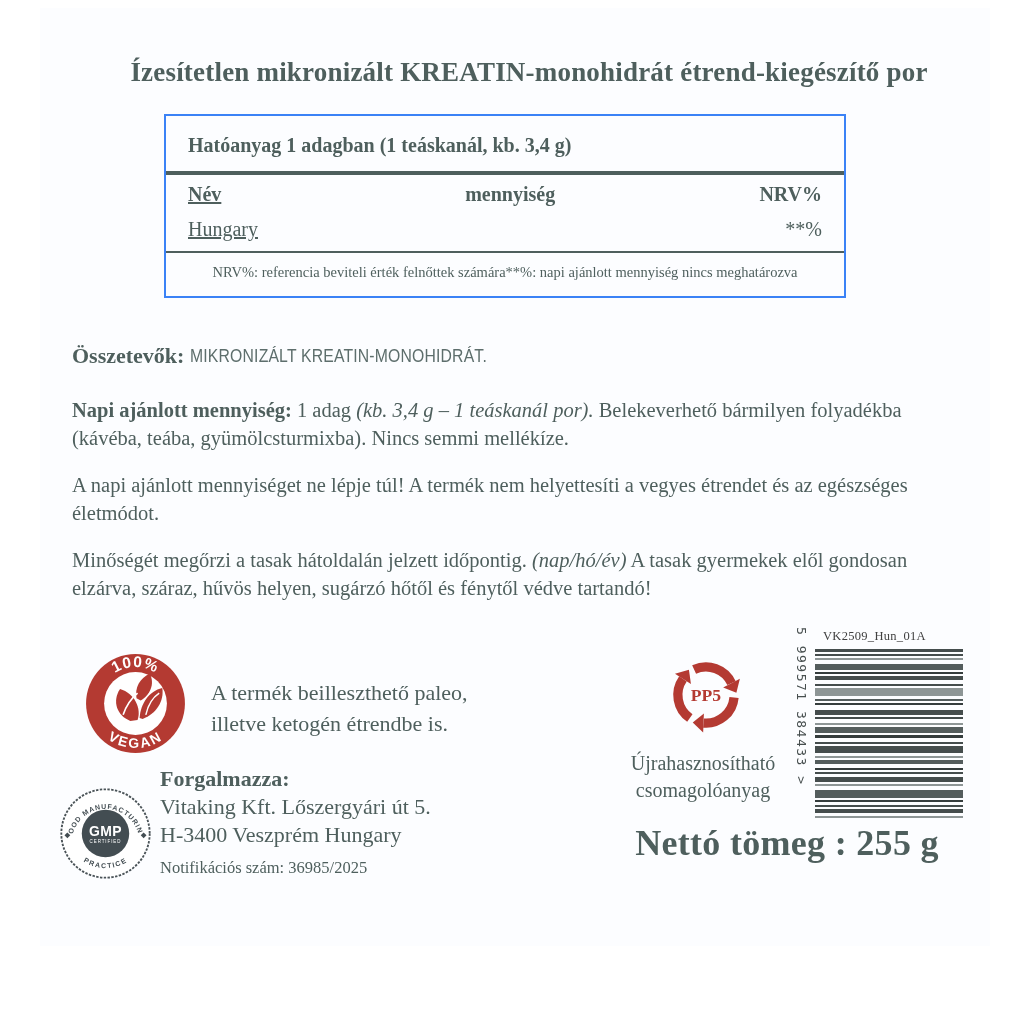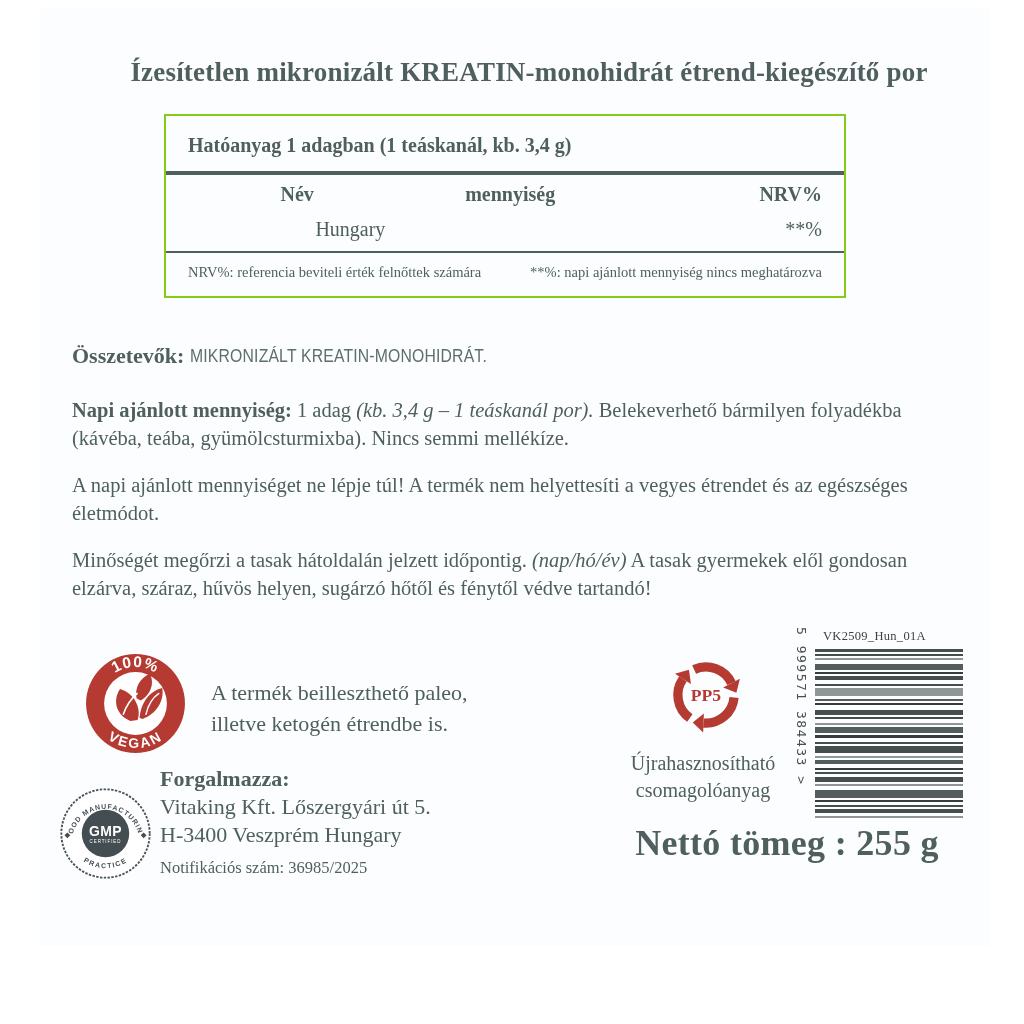--- a/index.html
+++ b/index.html
@@ -5,32 +5,32 @@
   html,body{margin:0;padding:0;background:#fff;}
   .page{position:relative;width:1024px;height:1024px;background:#fff;overflow:hidden;
         font-family:"Liberation Serif",serif;color:#4e5f5d;}
   .sheet{position:absolute;left:40px;top:8px;right:34px;bottom:78px;background:#fcfdff;}
 
   .title{position:absolute;top:57px;left:17px;width:100%;text-align:center;
          font-size:27px;font-weight:bold;letter-spacing:.2px;}
 
   
   .supp{position:absolute;left:164px;top:114px;width:682px;box-sizing:border-box;
-        border:2px solid #84cc16;background:transparent;}
+        border:2px solid #3b82f6;background:transparent;}
   .tbl-header{font-weight:bold;font-size:20px;padding:18px 22px 14px;}
   .rule{background:#4e5f5d;}
   .rule.thick{height:4px;}
   .rule.thin{height:2px;}
   .trow{display:flex;font-size:20px;padding:8px 22px 6px;}
   .trow.data{padding:6px 22px 10px;}
-  .trow .c1{flex:1.05;text-align:center;}
+  .trow .c1{flex:1.05;text-align:left;text-decoration:underline;}
   .trow .c2{flex:1;text-align:center;}
   .trow .c3{flex:1;text-align:right;}
   .trow.head{font-weight:bold;}
-  .footnote{display:flex;justify-content:space-between;font-size:14.5px;padding:11px 22px 15px;}
+  .footnote{display:flex;justify-content:center;font-size:14.5px;padding:11px 22px 15px;}
 
   .ingredients{position:absolute;left:72px;top:343px;font-size:22px;}
   .ingredients .lbl{font-weight:bold;}
   .ingredients .val{font-family:"Liberation Sans",sans-serif;font-size:17.5px;color:#5d6e6c;
                     display:inline-block;transform:scaleX(.9);transform-origin:left center;
                     letter-spacing:.2px;position:relative;top:-1px;}
 
   .para{position:absolute;left:72px;width:893px;font-size:20.5px;line-height:28px;}
   .para b{font-weight:bold;}
   .para i{font-style:italic;}

